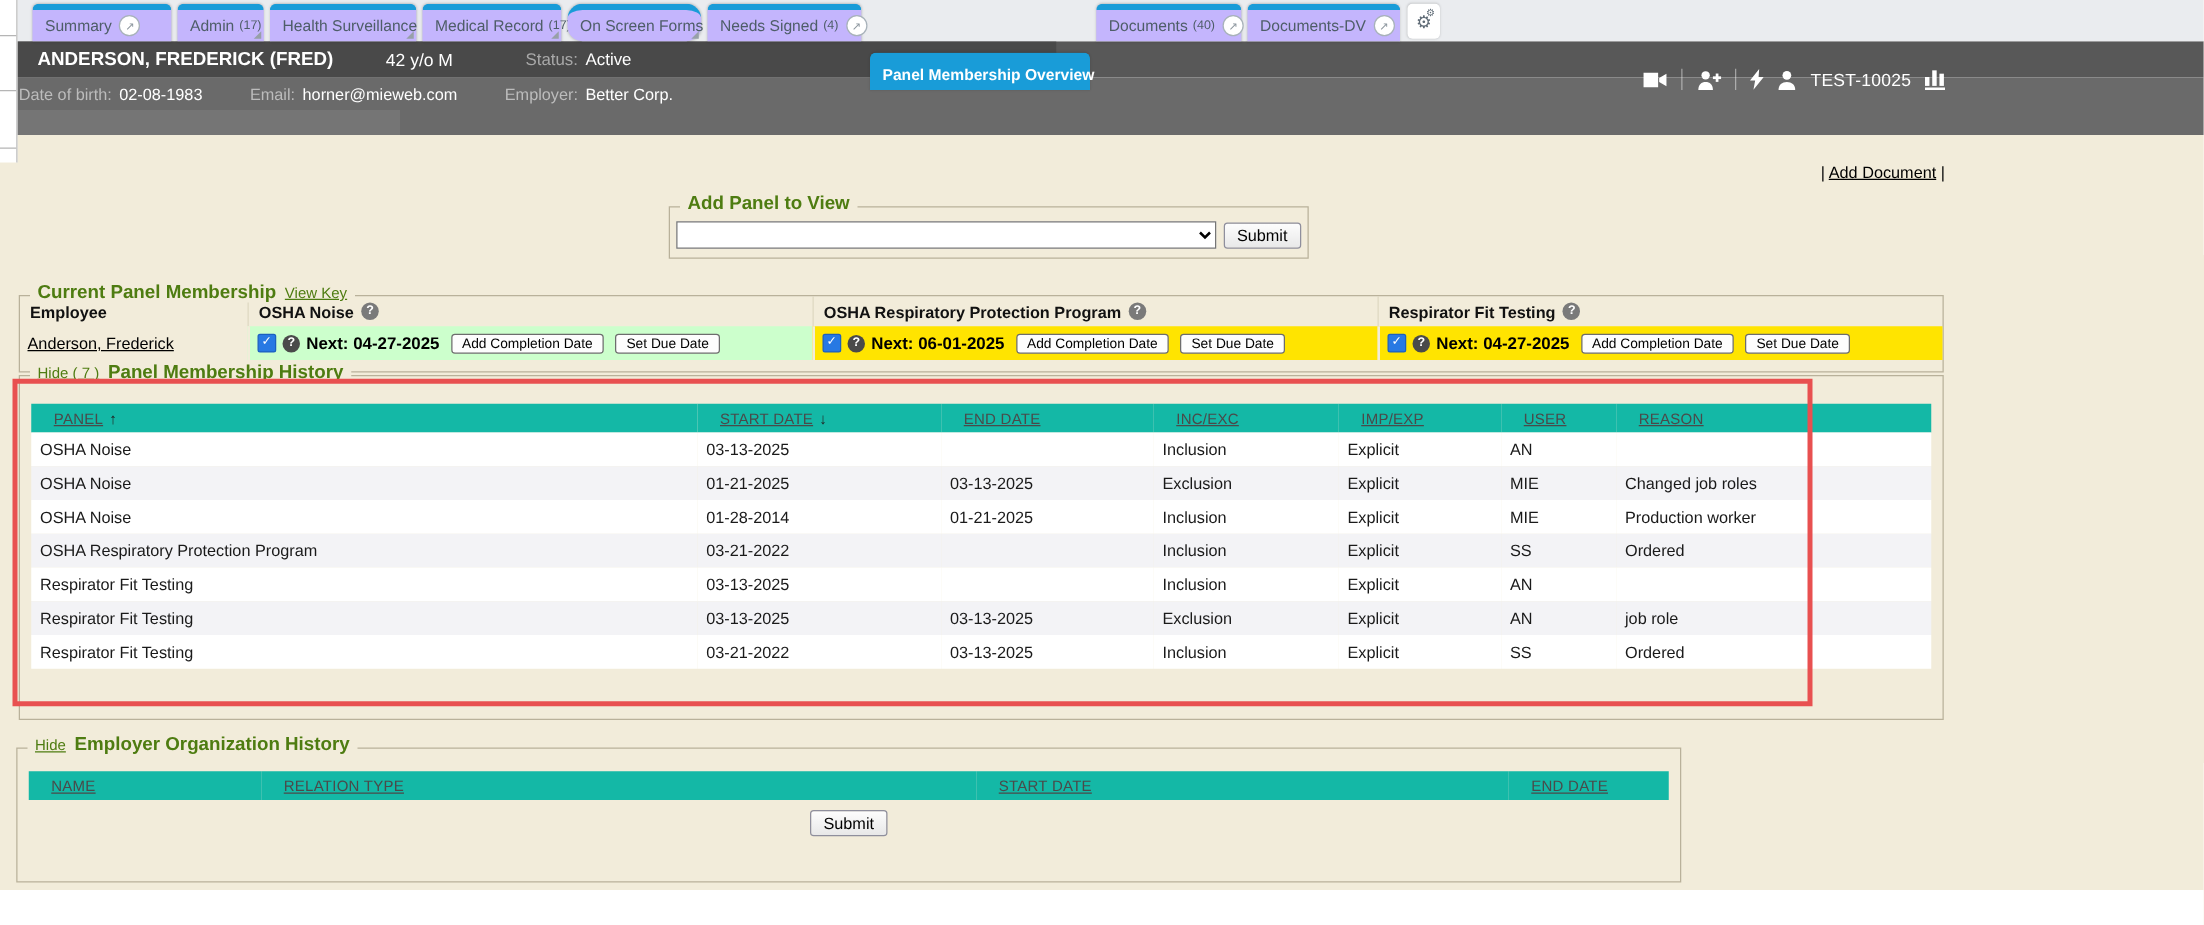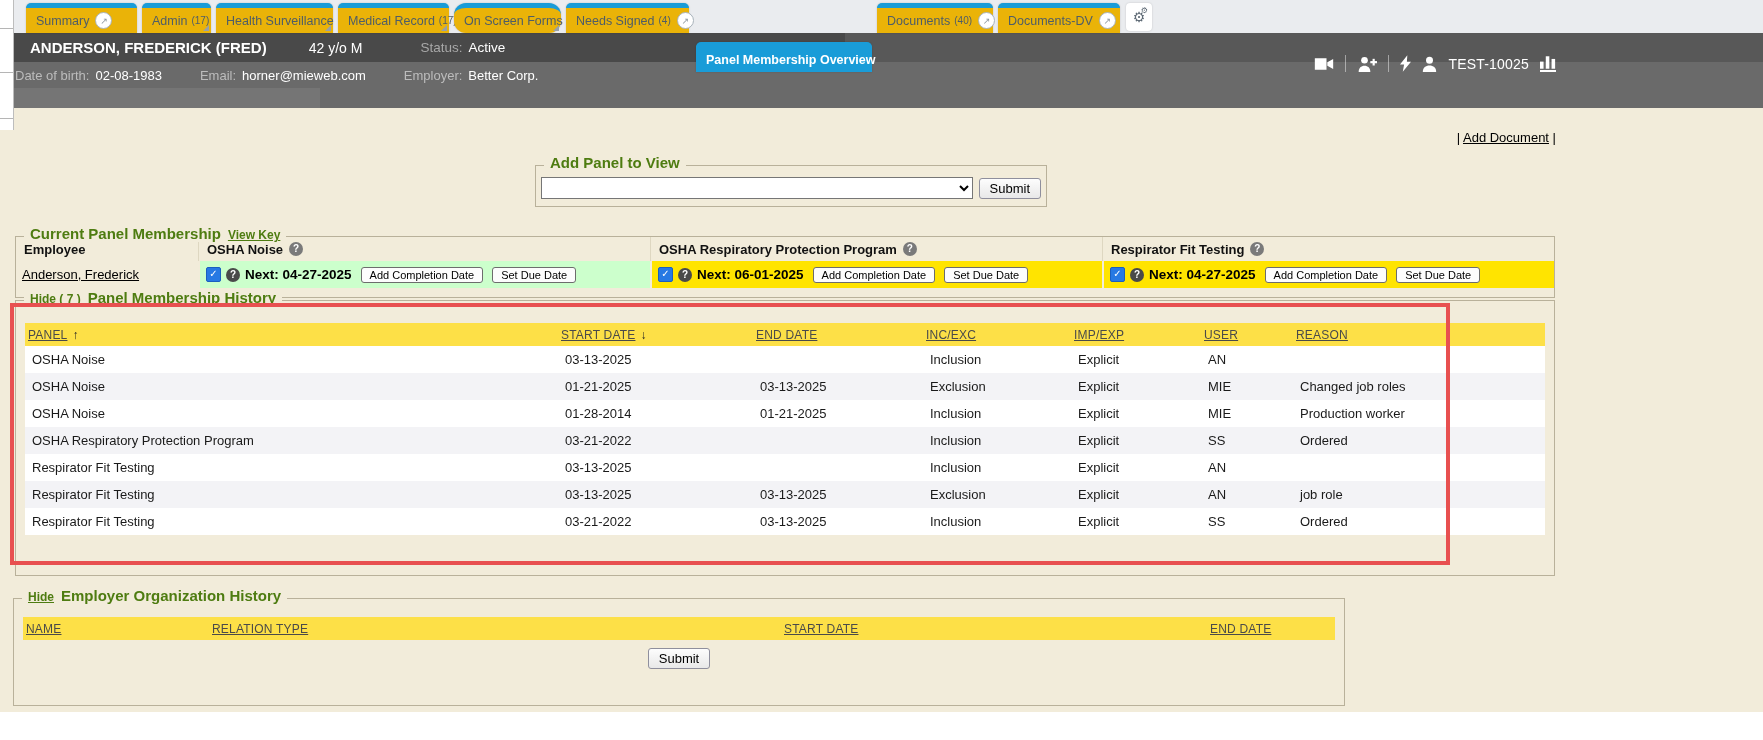--- a/index.html
+++ b/index.html
@@ -6,21 +6,21 @@
   body{
     width:1763px;height:740px;position:relative;overflow:hidden;
     background:#ffffff;
     font-family:"Liberation Sans", sans-serif;
     -webkit-font-smoothing:antialiased;
   }
   
   .tabbar{position:absolute;top:0;left:0;width:1763px;height:33px;background:#eaecef;z-index:10;}
   .tab{
     position:absolute;top:3px;height:30px;box-sizing:border-box;
-    background:#eab308;border-radius:5px 5px 0 0;border-top:5px solid #199cd8;
+    background:#c4b5fd;border-radius:5px 5px 0 0;border-top:5px solid #199cd8;
     box-shadow:0 0 2px rgba(0,0,0,.18);
     display:flex;align-items:center;gap:6px;padding:0 10px;
     font-size:12.5px;color:#4e5d68;white-space:nowrap;cursor:pointer;
   }
   .tab.active{background:#199cd8;color:#fff;font-weight:bold;}
   .tab .cnt{font-size:10px;margin-left:-2px;}
   .pop{
     width:15px;height:15px;border:1px solid #a8b2ba;border-radius:50%;
     display:flex;align-items:center;justify-content:center;
     font-size:9px;color:#8d979f;flex:0 0 auto;background:#fff;
@@ -63,21 +63,21 @@
   .content{position:absolute;top:108px;left:0;width:1763px;height:604px;background:#f2ecda;}
   .adddoc{position:absolute;top:22px;right:207px;font-size:13px;font-weight:normal;color:#000;}
   .adddoc a{color:#000;text-decoration:underline;cursor:pointer;}
   
   .fs{position:absolute;border:1px solid #b9b19a;box-sizing:border-box;}
   .legend{
     position:absolute;top:-12px;left:8px;background:#f2ecda;padding:0 6px;
     font-size:15px;font-weight:bold;color:#4e7c11;white-space:nowrap;
     display:flex;align-items:baseline;gap:7px;
   }
-  .greenlink{color:#4e7c11;font-size:12px;font-weight:bold;text-decoration:underline;cursor:pointer;}
+  .greenlink{color:#4e7c11;font-size:12px;font-weight:normal;text-decoration:underline;cursor:pointer;}
   
   .fs-addpanel{left:535px;top:57px;width:512px;height:42px;}
   .fs-addpanel .row{display:flex;align-items:center;padding:11px 5px 0 5px;gap:6px;}
   .fs-addpanel select{width:446px;height:22px;font-size:13px;font-family:"Liberation Sans",sans-serif;border:1px solid #767676;background:#fff;}
   .btn{
     font-family:"Liberation Sans",sans-serif;font-size:13px;color:#000;
     background:linear-gradient(#fdfdfd,#e8e8e8);border:1px solid #8f8f9d;border-radius:3px;
     padding:2px 10px;cursor:pointer;
   }
   
@@ -99,21 +99,21 @@
   .cb{width:13px;height:13px;background:#2779e3;border:1px solid #1b5fc0;border-radius:2px;color:#fff;font-size:10px;line-height:12px;text-align:center;cursor:pointer;flex:0 0 auto;}
   .help{
     width:14px;height:14px;border-radius:50%;background:#4a4a4a;color:#fff;
     font-size:10px;font-weight:bold;line-height:14px;text-align:center;cursor:pointer;flex:0 0 auto;
   }
   .help.light{background:#7a7a7a;}
   
   .fs-hist{left:15px;top:192px;width:1540px;height:276px;}
   .tbl{margin:22px 9px 0 9px;}
   .tr{display:grid;grid-template-columns:533px 195px 170px 148px 130px 92px auto;}
-  .th{background:#fde047;height:23px;display:flex;align-items:center;gap:5px;padding-left:3px;box-sizing:border-box;}
+  .th{background:#14b8a6;height:23px;display:flex;align-items:center;gap:5px;padding-left:18px;box-sizing:border-box;}
   .th a{font-size:12px;color:#4a4a4a;text-decoration:underline;letter-spacing:.2px;cursor:pointer;}
   .sort{font-size:12px;font-weight:bold;color:#222;}
   .td{height:27px;line-height:27px;padding-left:7px;font-size:13px;color:#1a1a1a;overflow:hidden;white-space:nowrap;box-sizing:border-box;}
   .r-even .td{background:#ffffff;}
   .r-odd .td{background:#f3f3f6;}
   .tfoot{height:21px;line-height:21px;text-align:center;font-size:11px;color:#222;background:#fbfbfc;border-top:1px solid #e2e2e6;letter-spacing:.3px;}
   
   .fs-emp{left:13px;top:490px;width:1332px;height:108px;}
   .etr{display:grid;grid-template-columns:186px 572px 426px auto;}
   .eres{height:24px;line-height:24px;background:#fff;text-align:center;font-size:11px;color:#222;letter-spacing:.3px;}

